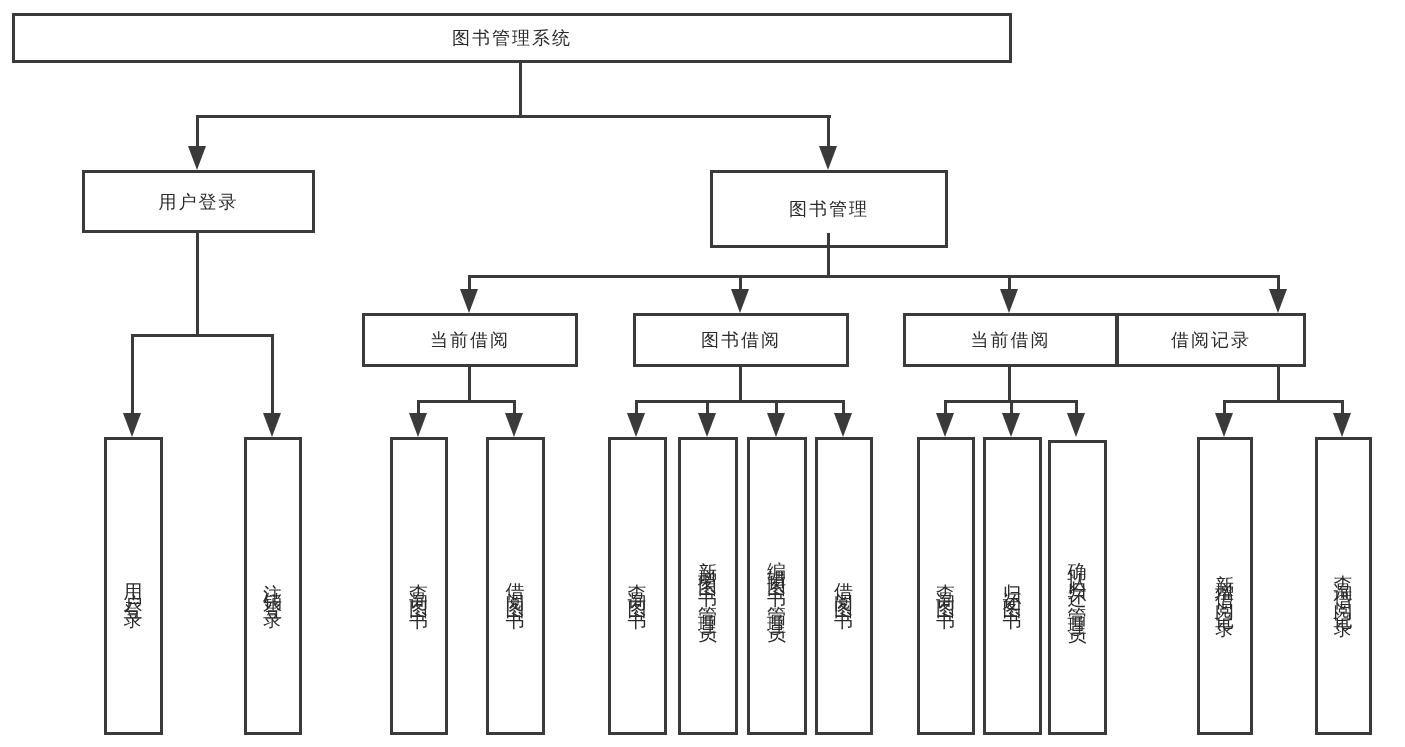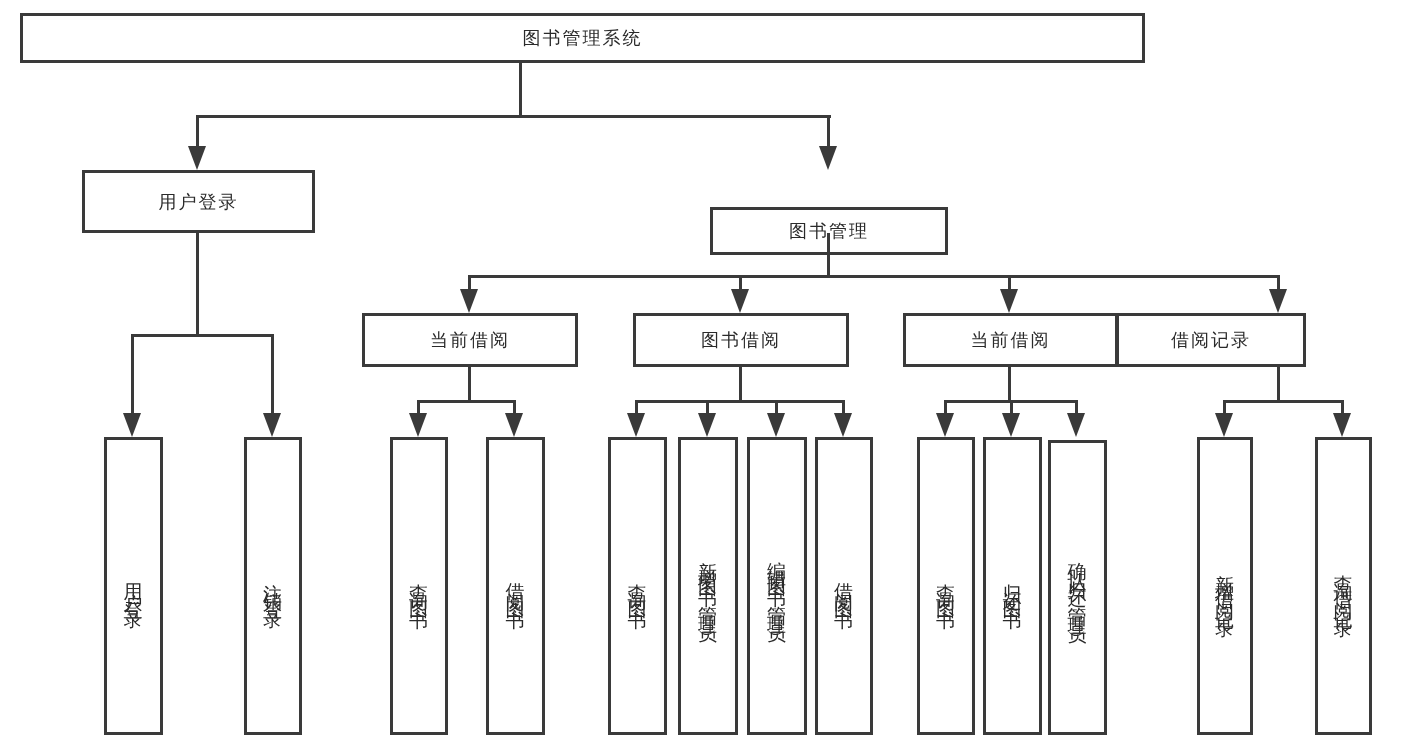--- a/index.html
+++ b/index.html
@@ -28,35 +28,35 @@
     font-size:19px;color:#b0b4ba;letter-spacing:1px;
     text-shadow:0 0 2px #ffffff;
     white-space:nowrap;
   }
 </style>
 </head>
 <body>
 
 <div id="canvas">
 
-  <div class="node" style="left:20px;top:13px;width:1125px;height:50px;">
+  <div class="node" style="left:12px;top:13px;width:1000px;height:50px;">
     <span class="label">图书管理系统</span>
   </div>
 
   <div class="vline" style="left:519px;top:63px;height:54px;"></div>
   <div class="hline" style="left:197px;top:115px;width:634px;"></div>
   <div class="vline" style="left:196px;top:115px;height:38px;"></div>
   <div class="vline" style="left:827px;top:115px;height:38px;"></div>
   <div class="arrow" style="left:188px;top:146px;"></div>
   <div class="arrow" style="left:819px;top:146px;"></div>
 
   <div class="node" style="left:82px;top:170px;width:233px;height:63px;">
     <span class="label">用户登录</span>
   </div>
-  <div class="node" style="left:710px;top:170px;width:238px;height:48px;margin-top:37px;">
+  <div class="node" style="left:710px;top:170px;width:238px;height:78px;">
     <span class="label">图书管理</span>
   </div>
 
   <div class="vline" style="left:196px;top:233px;height:103px;"></div>
   <div class="hline" style="left:131px;top:334px;width:143px;"></div>
   <div class="vline" style="left:131px;top:334px;height:86px;"></div>
   <div class="vline" style="left:271px;top:334px;height:86px;"></div>
   <div class="arrow" style="left:123px;top:413px;"></div>
   <div class="arrow" style="left:263px;top:413px;"></div>
 

